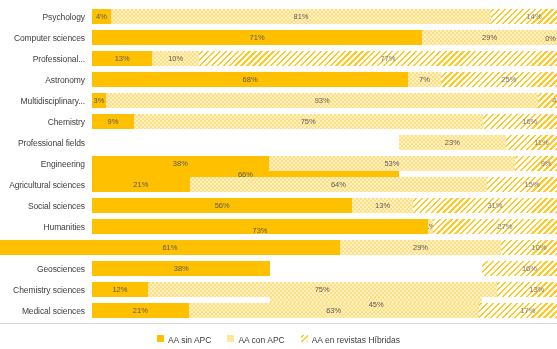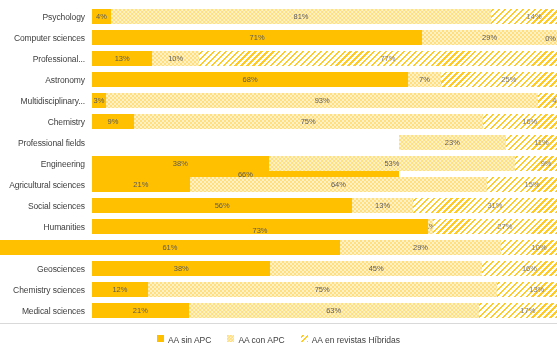--- a/index.html
+++ b/index.html
@@ -301,21 +301,21 @@
             <span class="val">10%</span>
           </div>
         </div>
       </div>
       <div class="row">
         <div class="cat-label">Geosciences</div>
         <div class="bar-track">
           <div class="seg s0" style="width: 38.3838%;">
             <span class="val">38%</span>
           </div>
-          <div class="seg s1" style="width: 45.4545%;">
+          <div class="seg s1" style="width: 45.4545%; margin-top: 36px;">
             <span class="val">45%</span>
           </div>
           <div class="seg s2" style="width: 16.1616%;">
             <span class="val">16%</span>
           </div>
         </div>
       </div>
       <div class="row">
         <div class="cat-label">Chemistry sciences</div>
         <div class="bar-track">

